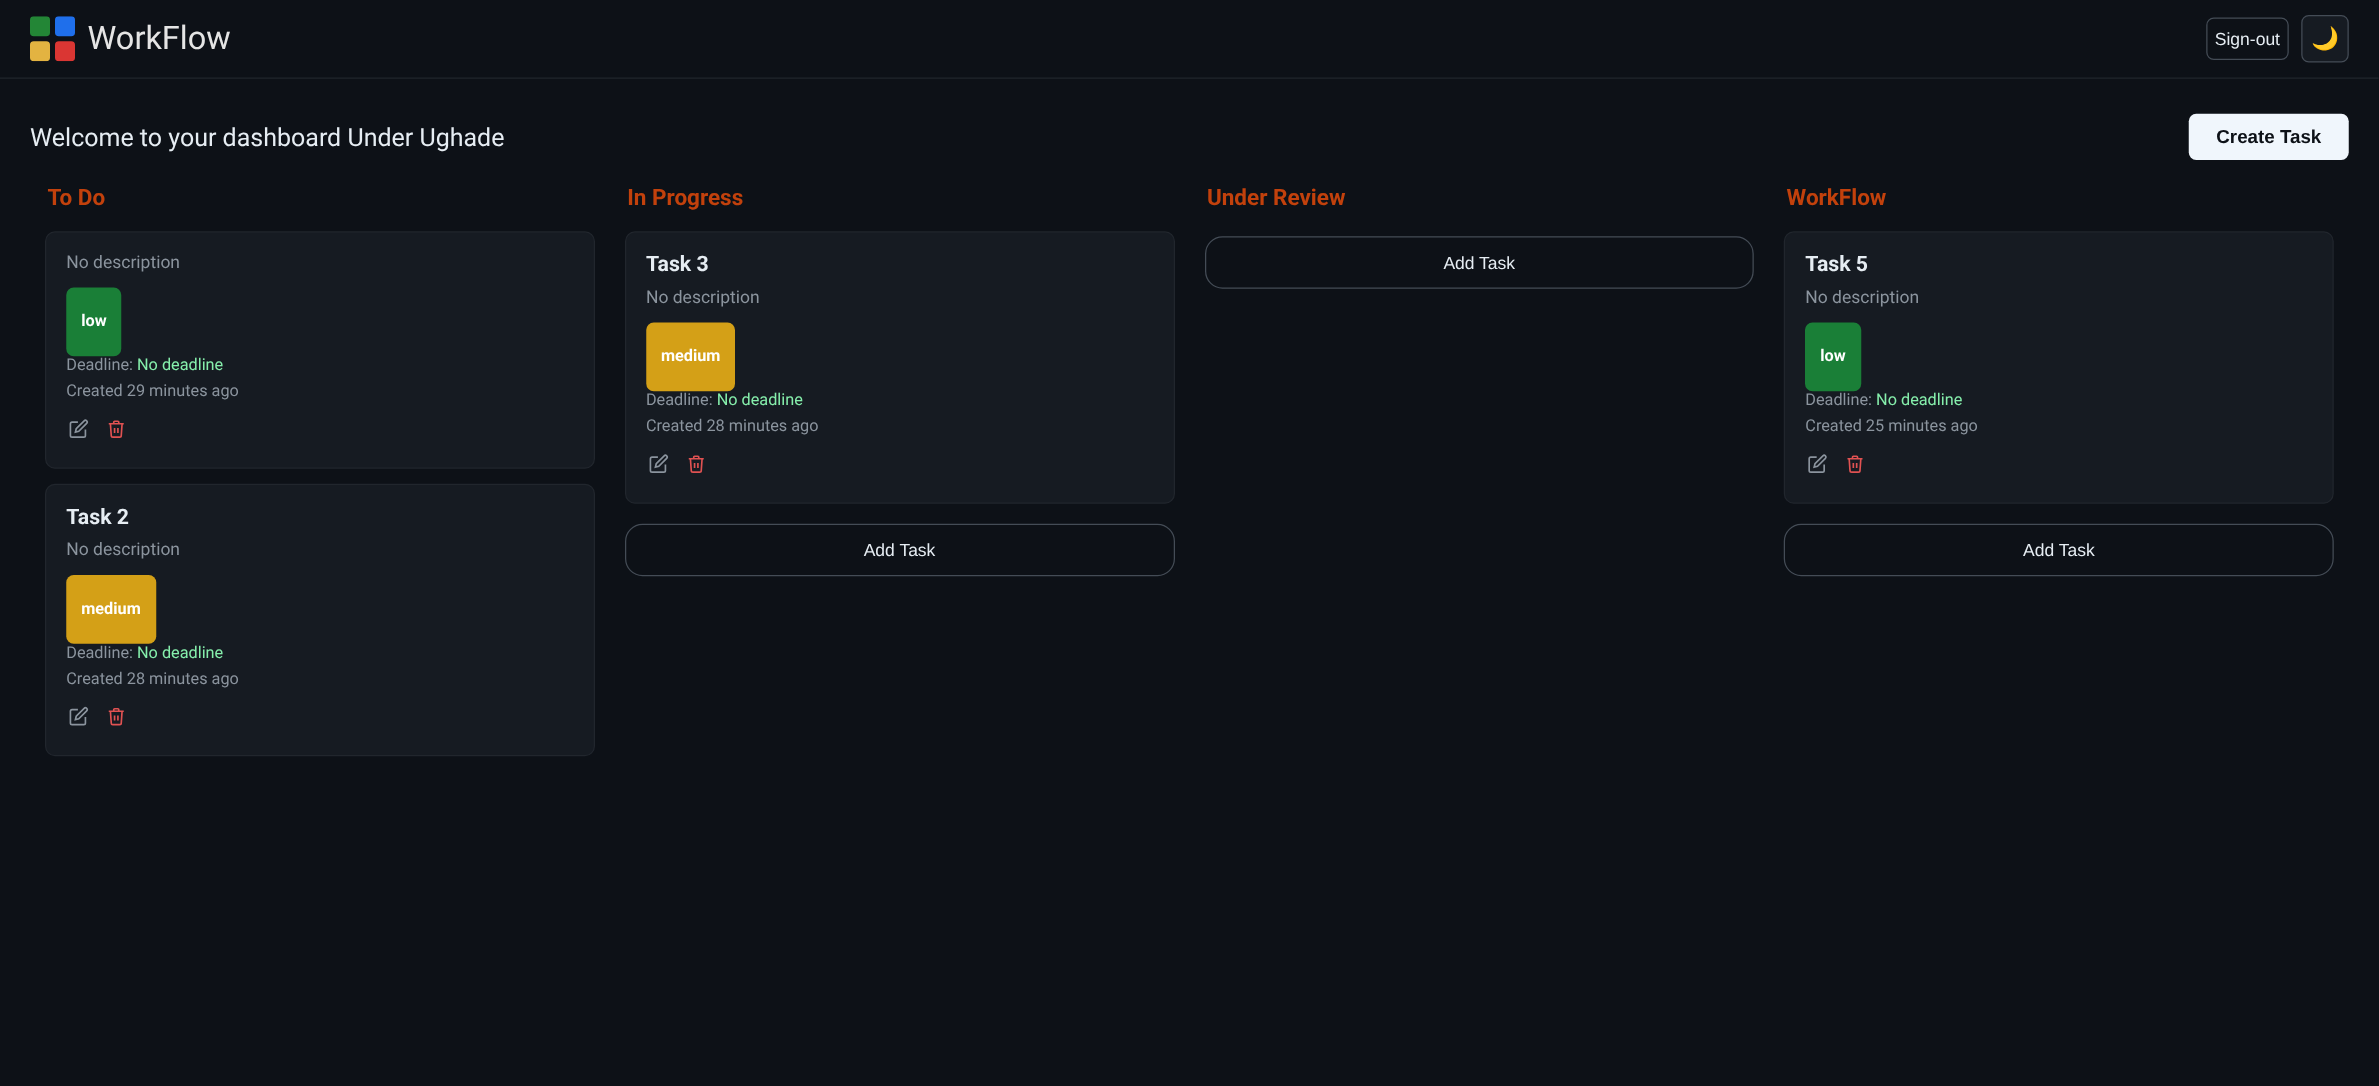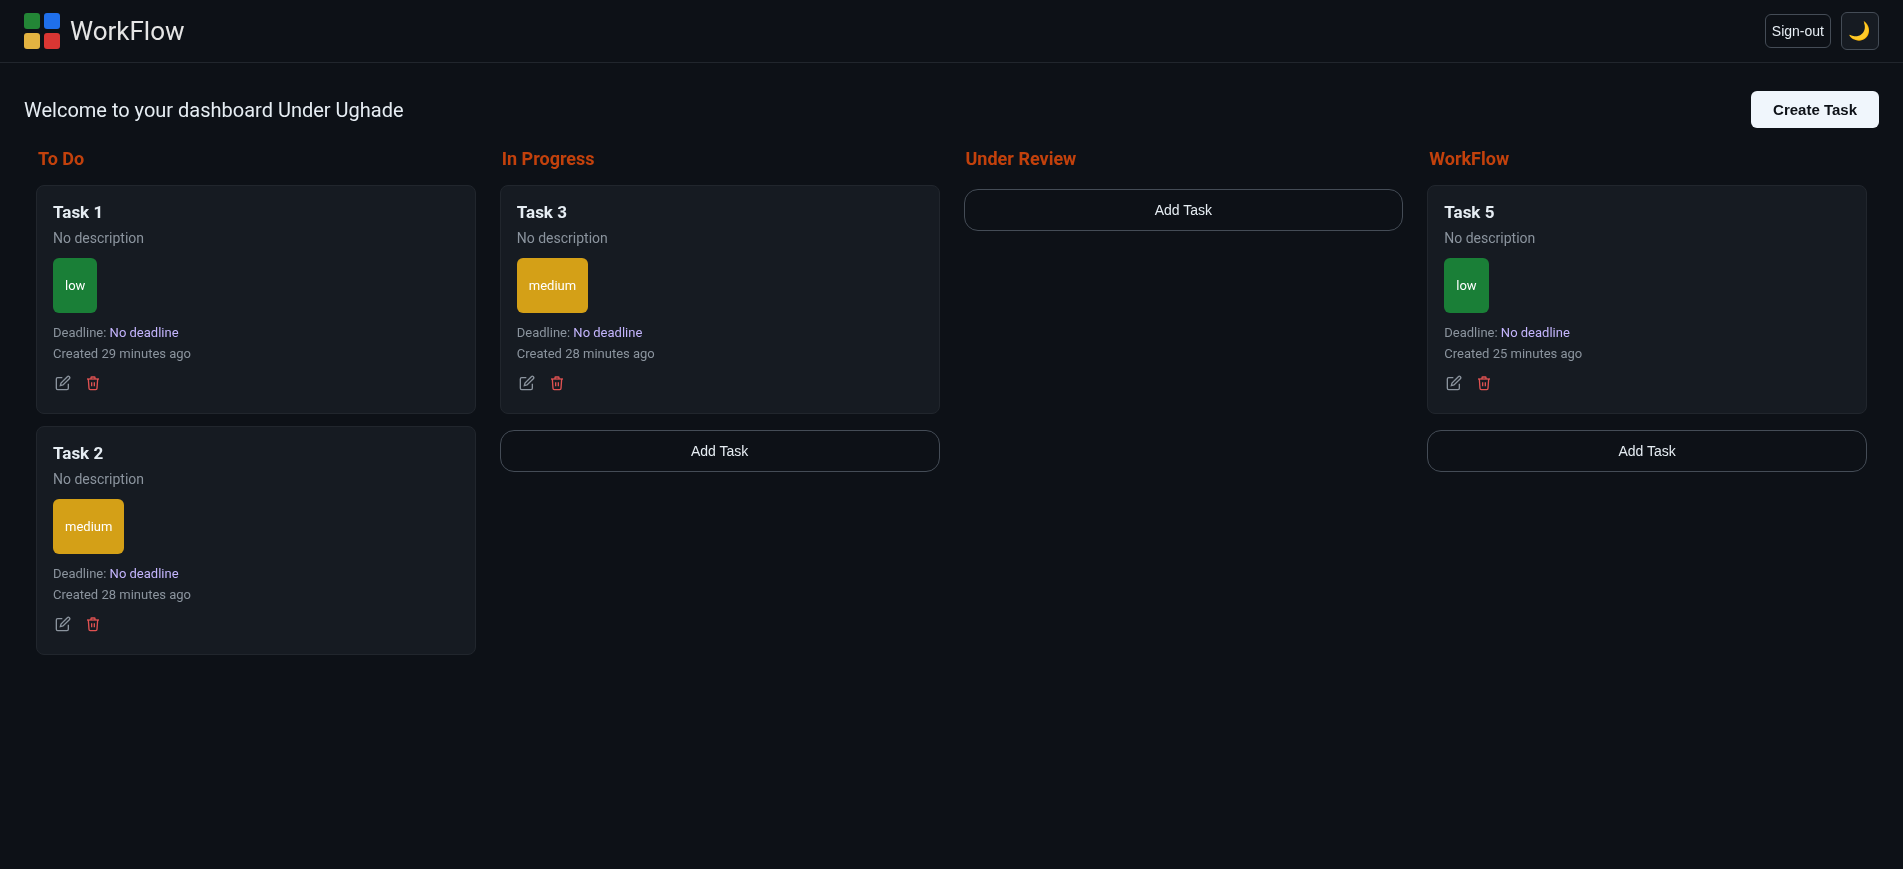--- a/index.html
+++ b/index.html
@@ -128,42 +128,41 @@
       font-size: 14px;
       color: #8b949e;
       margin-bottom: 12px;
     }
 
     .priority-badge {
       display: inline-block;
       padding: 20px 12px;
       border-radius: 6px;
       font-size: 13px;
-      font-weight: 400;
-      margin-bottom: 12px;
+      font-weight: 700;
     }
 
     .priority-low {
       background: #1a7f37;
       color: #fff;
     }
 
     .priority-medium {
       background: #d4a017;
       color: #fff;
     }
 
     .task-deadline {
       font-size: 13px;
       color: #8b949e;
       margin-bottom: 6px;
     }
 
     .task-deadline span {
-      color: #c4b5fd;
+      color: #86efac;
     }
 
     .task-created {
       font-size: 13px;
       color: #8b949e;
       margin-bottom: 12px;
     }
 
     .task-actions {
       display: flex;
@@ -246,21 +245,21 @@
 </header>
 
 <div class="welcome-bar">
   <h2 class="welcome-text">Welcome to your dashboard Under Ughade</h2>
   <button class="create-task-btn">Create Task</button>
 </div>
 
 <div class="board" id="board-container">
 <div class="column">
       <div class="column-title">To Do</div>
-      <div class="task-card"><div class="task-title">Task 1</div><div class="task-description">No description</div><span class="priority-badge priority-low">low</span><div class="task-deadline">Deadline: <span>No deadline</span></div><div class="task-created">Created 29 minutes ago</div><div class="task-actions">
+      <div class="task-card"><div class="task-description">No description</div><span class="priority-badge priority-low">low</span><div class="task-deadline">Deadline: <span>No deadline</span></div><div class="task-created">Created 29 minutes ago</div><div class="task-actions">
           <button class="edit-icon-btn pencil-icon"><svg viewBox="0 0 24 24" xmlns="http://www.w3.org/2000/svg">
               <path d="M11 4H4a2 2 0 0 0-2 2v14a2 2 0 0 0 2 2h14a2 2 0 0 0 2-2v-7"></path>
               <path d="M18.5 2.5a2.121 2.121 0 0 1 3 3L12 15l-4 1 1-4 9.5-9.5z"></path>
             </svg></button>
           <button class="delete-icon-btn trash-icon"><svg viewBox="0 0 24 24" xmlns="http://www.w3.org/2000/svg">
               <polyline points="3 6 5 6 21 6"></polyline>
               <path d="M19 6l-1 14a2 2 0 0 1-2 2H8a2 2 0 0 1-2-2L5 6"></path>
               <path d="M10 11v6"></path>
               <path d="M14 11v6"></path>
               <path d="M9 6V4a1 1 0 0 1 1-1h4a1 1 0 0 1 1 1v2"></path>

